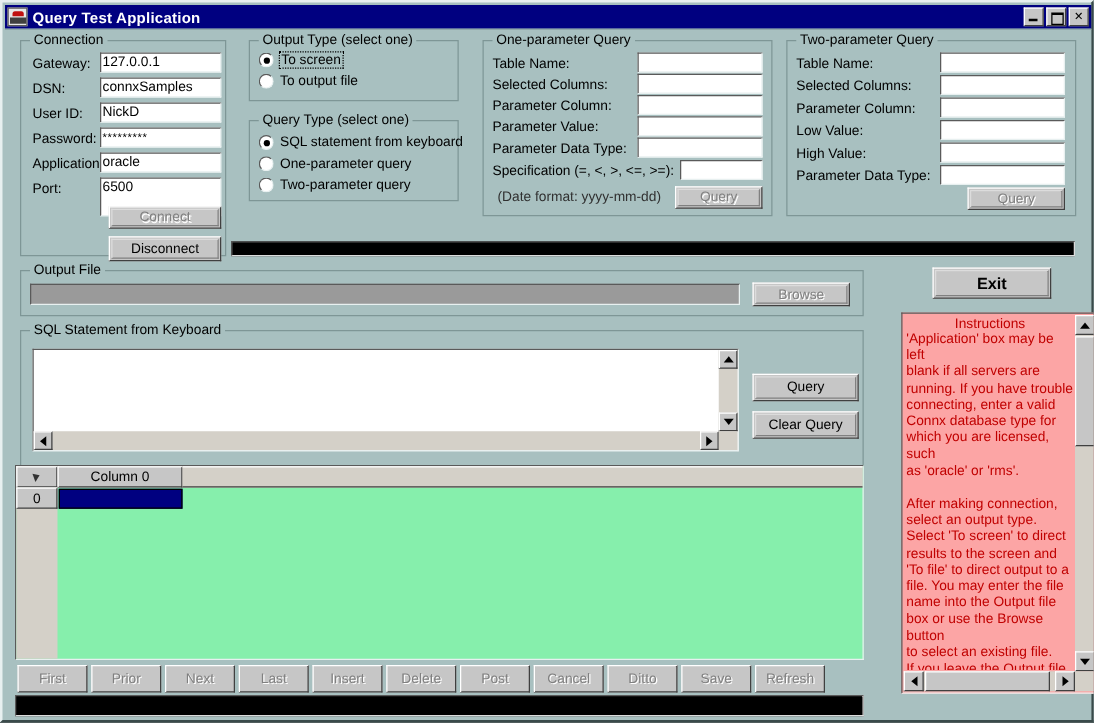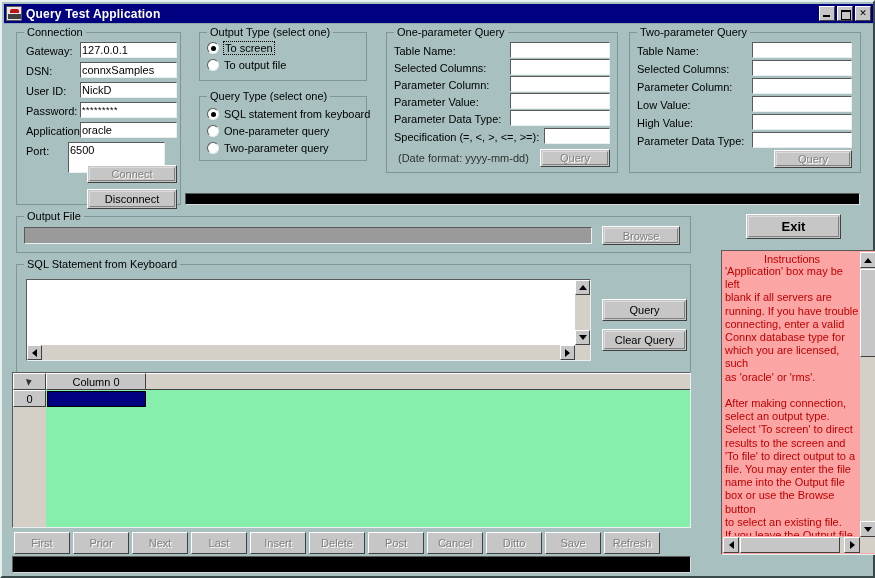--- a/index.html
+++ b/index.html
@@ -263,21 +263,21 @@
       <div class="lbl" style="left:22px; top:61px;">User ID:</div>
       <div class="lbl" style="left:22px; top:81px;">Password:</div>
       <div class="lbl" style="left:22px; top:101px;">Application:</div>
       <div class="lbl" style="left:22px; top:121px;">Port:</div>
 
       <div class="tf" style="left:76px; top:18px;  width:97px; height:16px;">127.0.0.1</div>
       <div class="tf" style="left:76px; top:38px;  width:97px; height:16px;">connxSamples</div>
       <div class="tf" style="left:76px; top:58px;  width:97px; height:16px;">NickD</div>
       <div class="tf" style="left:76px; top:78px;  width:97px; height:16px; font-size:9px; letter-spacing:0.5px;">*********</div>
       <div class="tf" style="left:76px; top:98px;  width:97px; height:16px;">oracle</div>
-      <div class="tf" style="left:64px; top:118px; width:97px; height:31px;">6500</div>
+      <div class="tf" style="left:76px; top:118px; width:97px; height:31px;">6500</div>
 
       <div class="btn disabled" style="left:83px; top:141px; width:90px; height:18px;">
         <span class="inner"></span>
           <span>Connect</span>
       </div>
       <div class="btn" style="left:83px; top:165px; width:90px; height:20px;">
         <span class="inner"></span>
           <span>Disconnect</span>
       </div>
 

